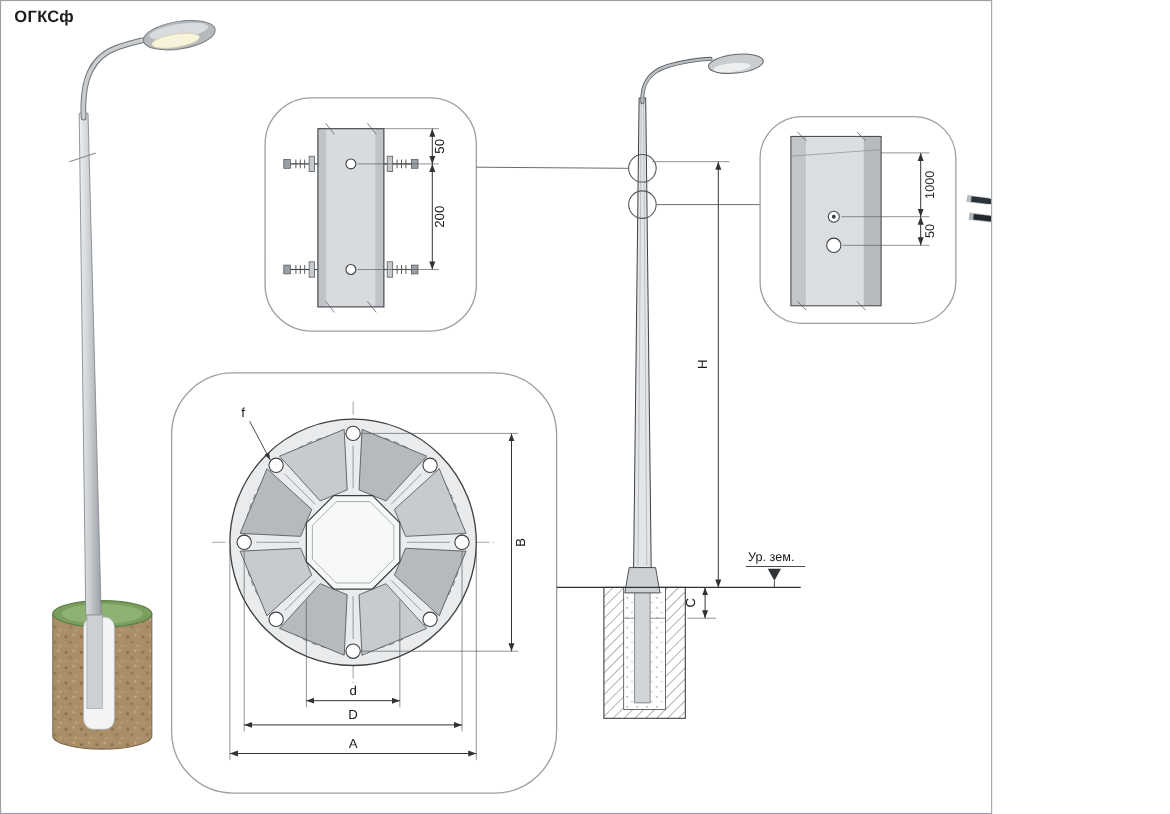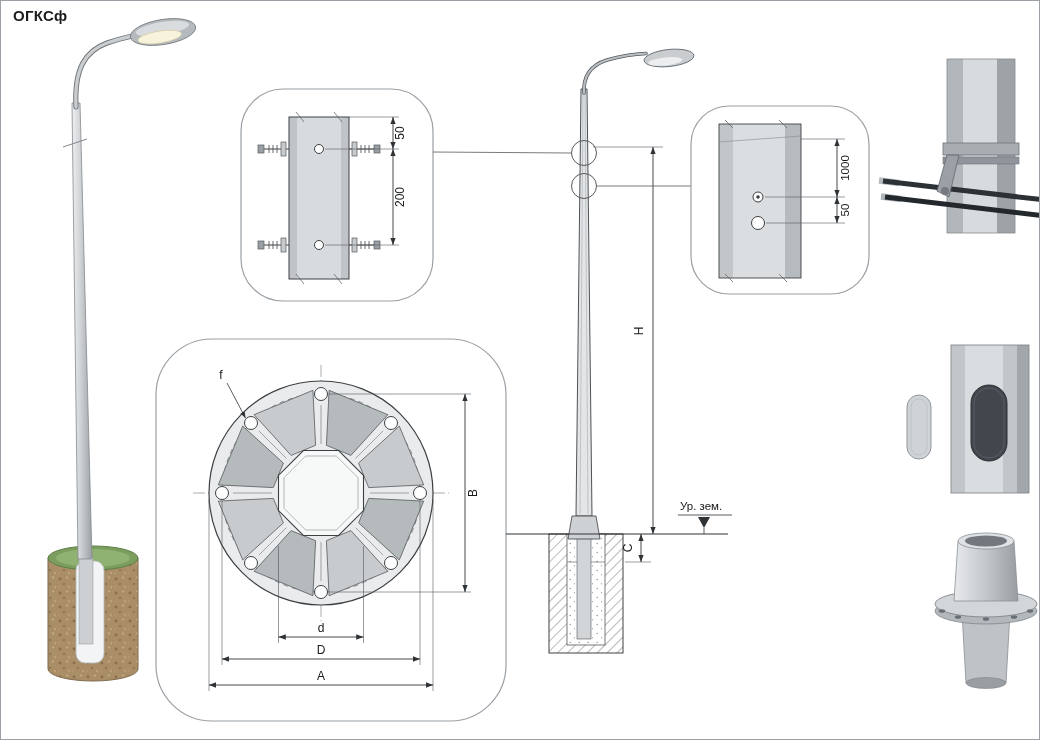--- a/index.html
+++ b/index.html
@@ -1,16 +1,16 @@
 <!DOCTYPE html>
 <html><head>
 <meta charset="utf-8">
 <style>
   html,body{margin:0;padding:0;background:#ffffff;}
-  .page{position:relative;width:1040px;height:740px;background:#fff;border:1px solid #9aa0a5;
+  .page{position:relative;width:902px;height:740px;background:#fff;border:1px solid #9aa0a5;
         box-sizing:border-box;overflow:hidden;font-family:"Liberation Sans",sans-serif;text-align:center;}
   .title{position:absolute;left:12px;top:6px;font-size:15px;font-weight:600;color:#1a1c1e;letter-spacing:.3px;}
   svg.canvas{position:absolute;left:0;top:0;}
   text{font-family:"Liberation Sans",sans-serif;fill:#17191b;}
   .dim{font-size:12px;}
   .dim-s{font-size:11.5px;}
   .ext{stroke:#54585c;stroke-width:0.6;}
   .dimln{stroke:#2f3336;stroke-width:0.9;marker-start:url(#arrow);marker-end:url(#arrow);}
   .ln{stroke:#3c4043;fill:none;}
   .frame{fill:#ffffff;stroke:#9aa0a5;stroke-width:1.2;}

